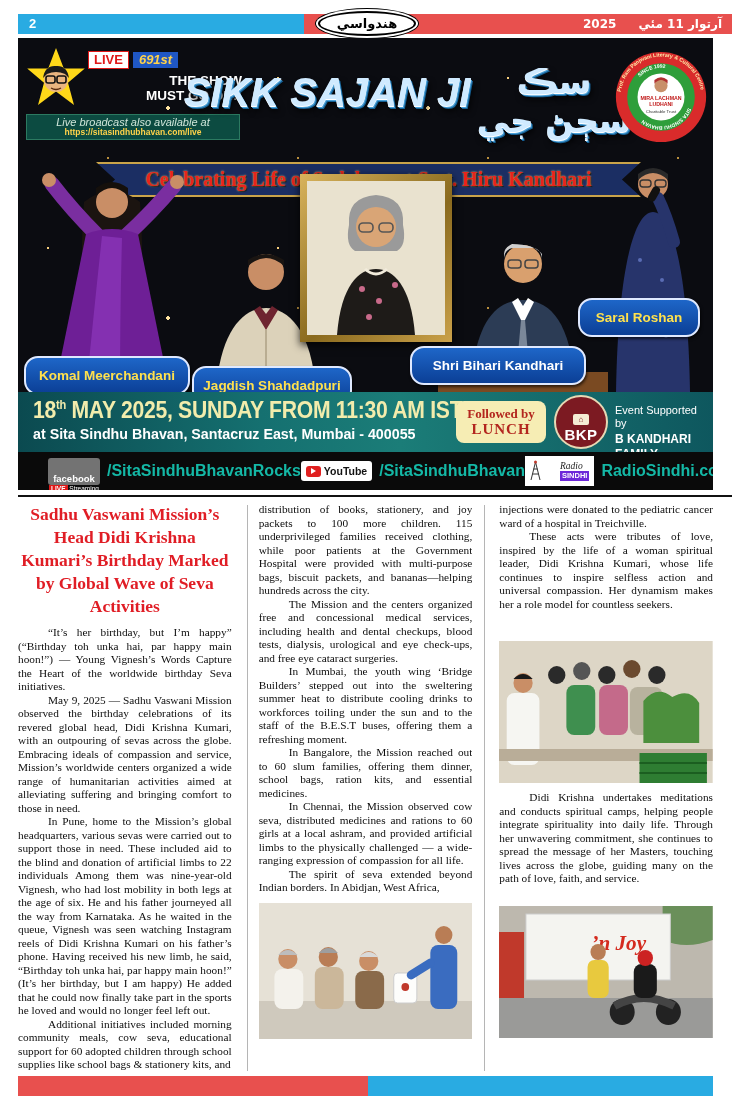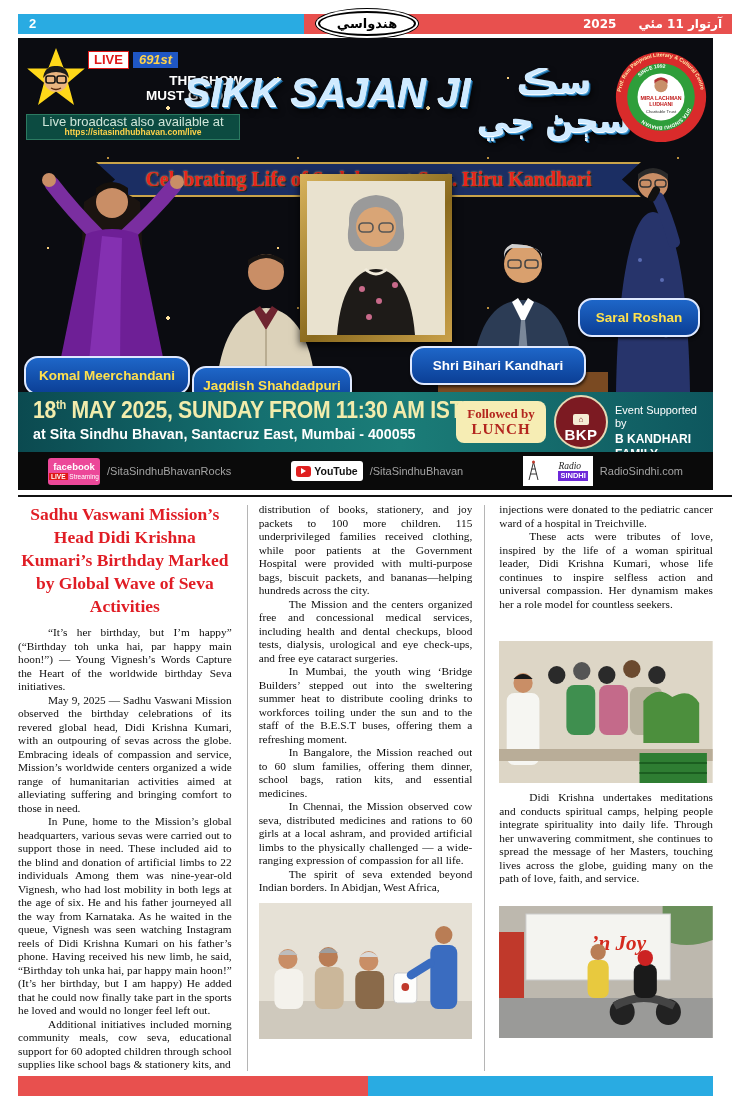--- a/index.html
+++ b/index.html
@@ -35,21 +35,21 @@
              display:flex; align-items:center; justify-content:center; }
   .lb-right { position:absolute; left:62px; top:3px; width:154px; }
   .lb-row { display:flex; gap:4px; align-items:center; }
   .lb-live { background:#fff; color:#e01818; border:1px solid #e01818; font-weight:bold;
              font-size:13px; padding:0 5px; line-height:16px; }
   .lb-ep { background:#1f57c4; color:#ffd24a; font-weight:bold; font-style:italic;
            font-size:13px; padding:0 6px; line-height:16px; }
   .lb-tag { color:#fff; font-weight:bold; font-size:13.5px; line-height:15px; margin-top:4px;text-align:right; }
   .lb-note { position:absolute; left:0; top:66px; width:214px; background:#0c4b41;
              border:1px solid #2c7a61; text-align:center; padding:2px 3px; }
-  .lb-n1 { color:#cfe6da; font-size:13px; line-height:10px; }
+  .lb-n1 { color:#cfe6da; font-size:11px; line-height:10px;font-style:italic; }
   .lb-n2 { color:#ffd24a; font-size:8.5px; line-height:10px; font-weight:bold; }
 
   .title-en { position:absolute; left:148px; top:32px; width:322px; text-align:center;
               font-weight:bold; font-style:italic; font-size:40px; color:#cfeaff;
               text-shadow:0 1px 0 #fff,1px 2px 0 #4aa0d8,2px 3px 0 #155f93,3px 5px 6px rgba(0,0,0,.85); }
   .title-sd { position:absolute; left:452px; top:24px; width:168px; text-align:center;
               font-weight:bold; font-size:33px; color:#cfeaff; font-family:"DejaVu Sans",sans-serif;
               text-shadow:0 1px 0 #fff,1px 2px 0 #4aa0d8,2px 3px 0 #155f93,3px 5px 6px rgba(0,0,0,.85); }
 
   .trust-logo { position:absolute; right:5px; top:12px; width:94px; height:94px; }
@@ -93,23 +93,23 @@
   .bkp-crest { width:16px; height:11px; background:#f5ecd4; border-radius:2px; margin-bottom:2px;
                display:flex; align-items:center; justify-content:center; color:#7c1a22; font-size:8px; line-height:8px; }
   .bkp-text { color:#fff; font-weight:bold; font-size:15px; line-height:15px; letter-spacing:.5px; }
   .supported { position:absolute; left:597px; top:12px; width:95px; color:#fff; }
   .sup-1 { font-size:11px; line-height:13px; }
   .sup-2 { font-size:12px; font-weight:bold; line-height:15px; margin-top:2px; }
 
   .social { position:absolute; left:0; top:414px; width:695px; height:38px; background:#0a0a0a;
             display:flex; align-items:center; justify-content:space-between; padding:0 30px; }
   .soc-group { display:flex; align-items:center; gap:7px; }
-  .soc-handle { color:#a3a3a3; font-weight:normal; font-size:11px; }
-  .fb-icon { width:52px; height:27px; background:#ec4899; border-radius:3px; text-align:center;
-             padding-top:4px; }
+  .soc-handle { color:#14b8a6; font-weight:bold; font-size:16px; }
+  .fb-icon { width:52px; height:27px; background:#737373; border-radius:3px; text-align:center;
+             padding-top:16px; }
   .fb-name { color:#fff; font-weight:bold; font-size:9.5px; line-height:10px; }
   .fb-sub { font-size:6.5px; line-height:9px; color:#fff; }
   .fb-sub .lv { background:#e01818; padding:0 2px; font-weight:bold; }
   .yt-icon { background:#fff; border-radius:3px; height:20px; display:flex; align-items:center;
              gap:3px; padding:0 5px; }
   .yt-play { width:15px; height:11px; background:#e02020; border-radius:3px; position:relative; }
   .yt-play::after { content:""; position:absolute; left:5px; top:2.5px; border-left:5px solid #fff;
                     border-top:3px solid transparent; border-bottom:3px solid transparent; }
   .yt-name { color:#111; font-weight:bold; font-size:10.5px; }
   .radio-icon { background:#fff; height:30px; display:flex; align-items:center; gap:19px; padding:2px 5px; }

